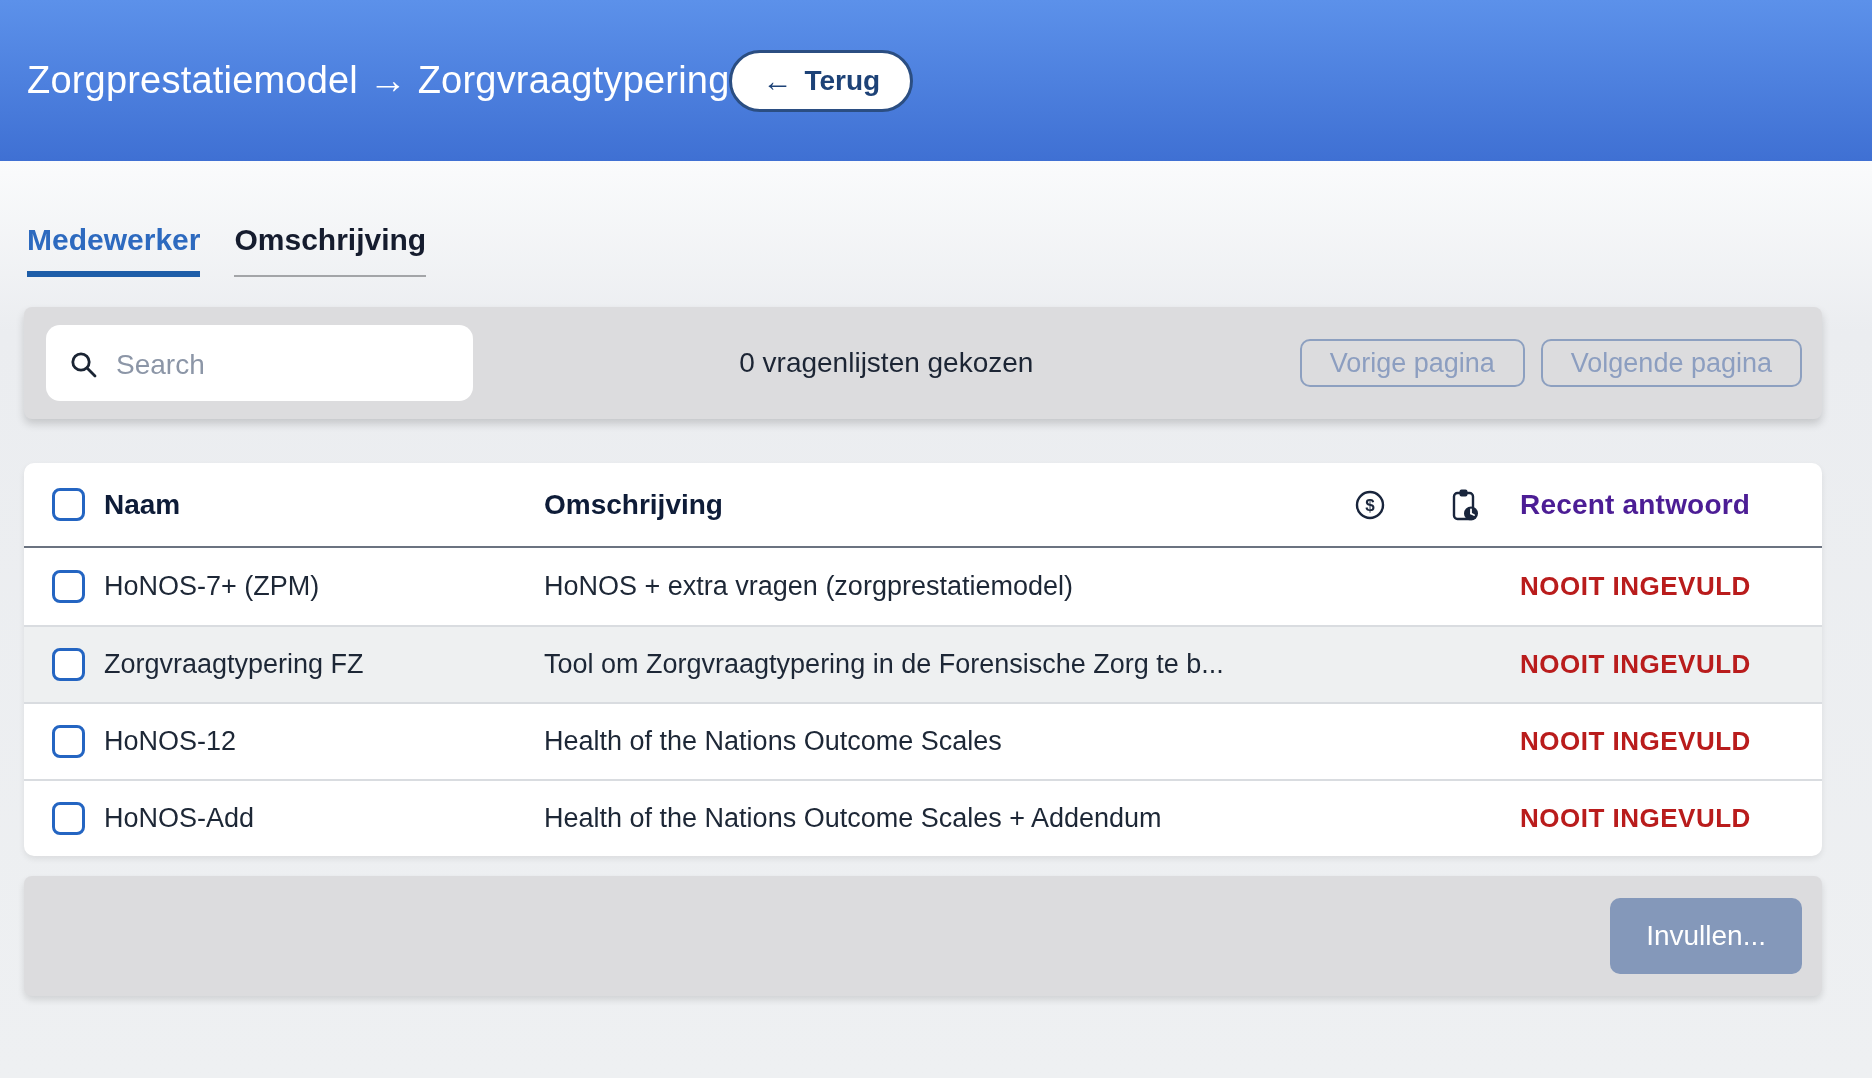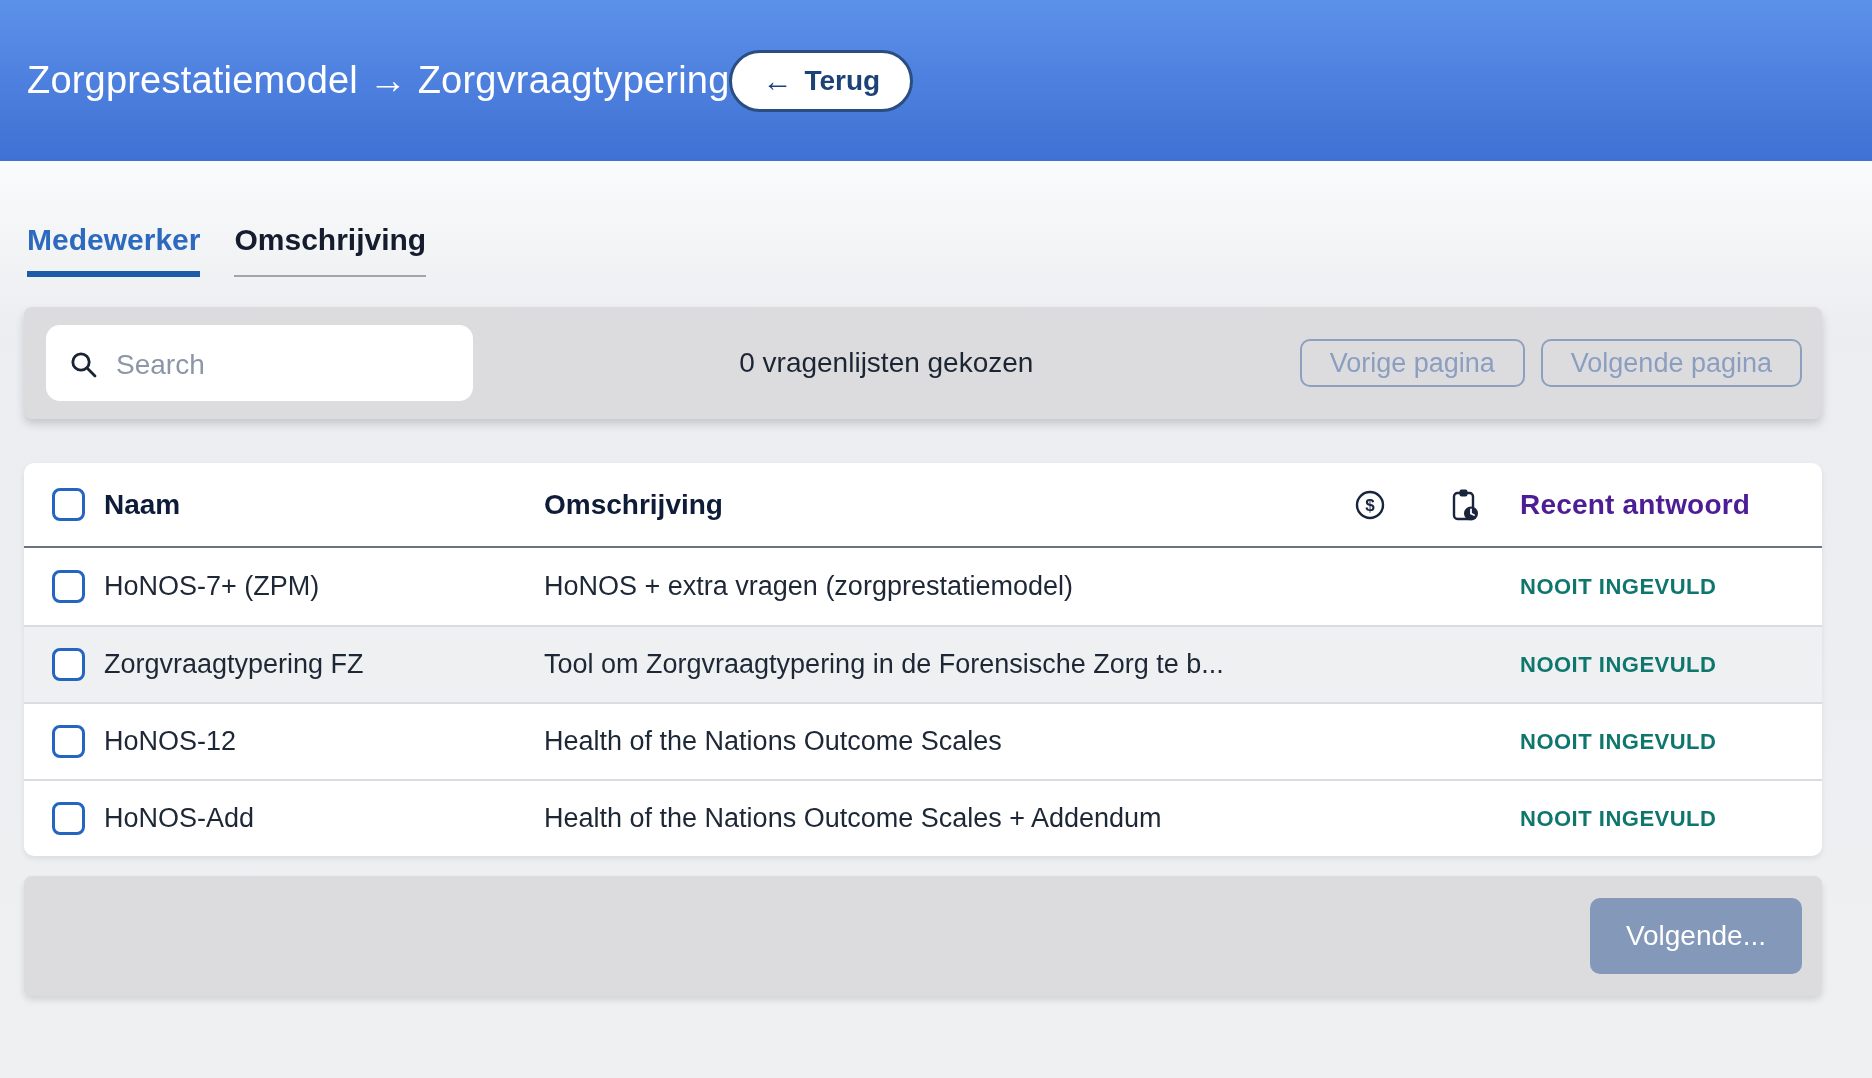--- a/index.html
+++ b/index.html
@@ -144,23 +144,23 @@
   }
   .tbody-row { height: 77px; font-size: 27px; color: #1d2736; }
   .tbody-row + .tbody-row { border-top: 2px solid #d9dce0; }
   .tbody-row.alt { background: #eef0f1; }
   .cell-check { padding-left: 28px; }
   .cell-desc { padding-left: 10px; overflow: hidden; white-space: nowrap; }
   .cell-icon { display: flex; justify-content: center; }
   .cell-status {
     padding: 0 64px 0 8px;
     font-weight: 700;
-    font-size: 22px;
+    font-size: 26px;
     letter-spacing: 0.5px;
-    color: #0f766e;
+    color: #b91c1c;
     white-space: nowrap;
   }
   .checkbox {
     width: 33px;
     height: 33px;
     border: 3px solid #2465c2;
     border-radius: 8px;
     background: #ffffff;
     cursor: pointer;
   }
@@ -297,16 +297,16 @@
     <div>HoNOS-Add</div>
     <div class="cell-desc">Health of the Nations Outcome Scales + Addendum</div>
     <div></div>
     <div></div>
     <div class="cell-status">NOOIT INGEVULD</div>
   </div>
 </div>
   </div>
 
   <div class="footer-bar">
-    <button class="fill-btn">Volgende...</button>
+    <button class="fill-btn">Invullen...</button>
   </div>
 
 </div>
 
 </body></html>

